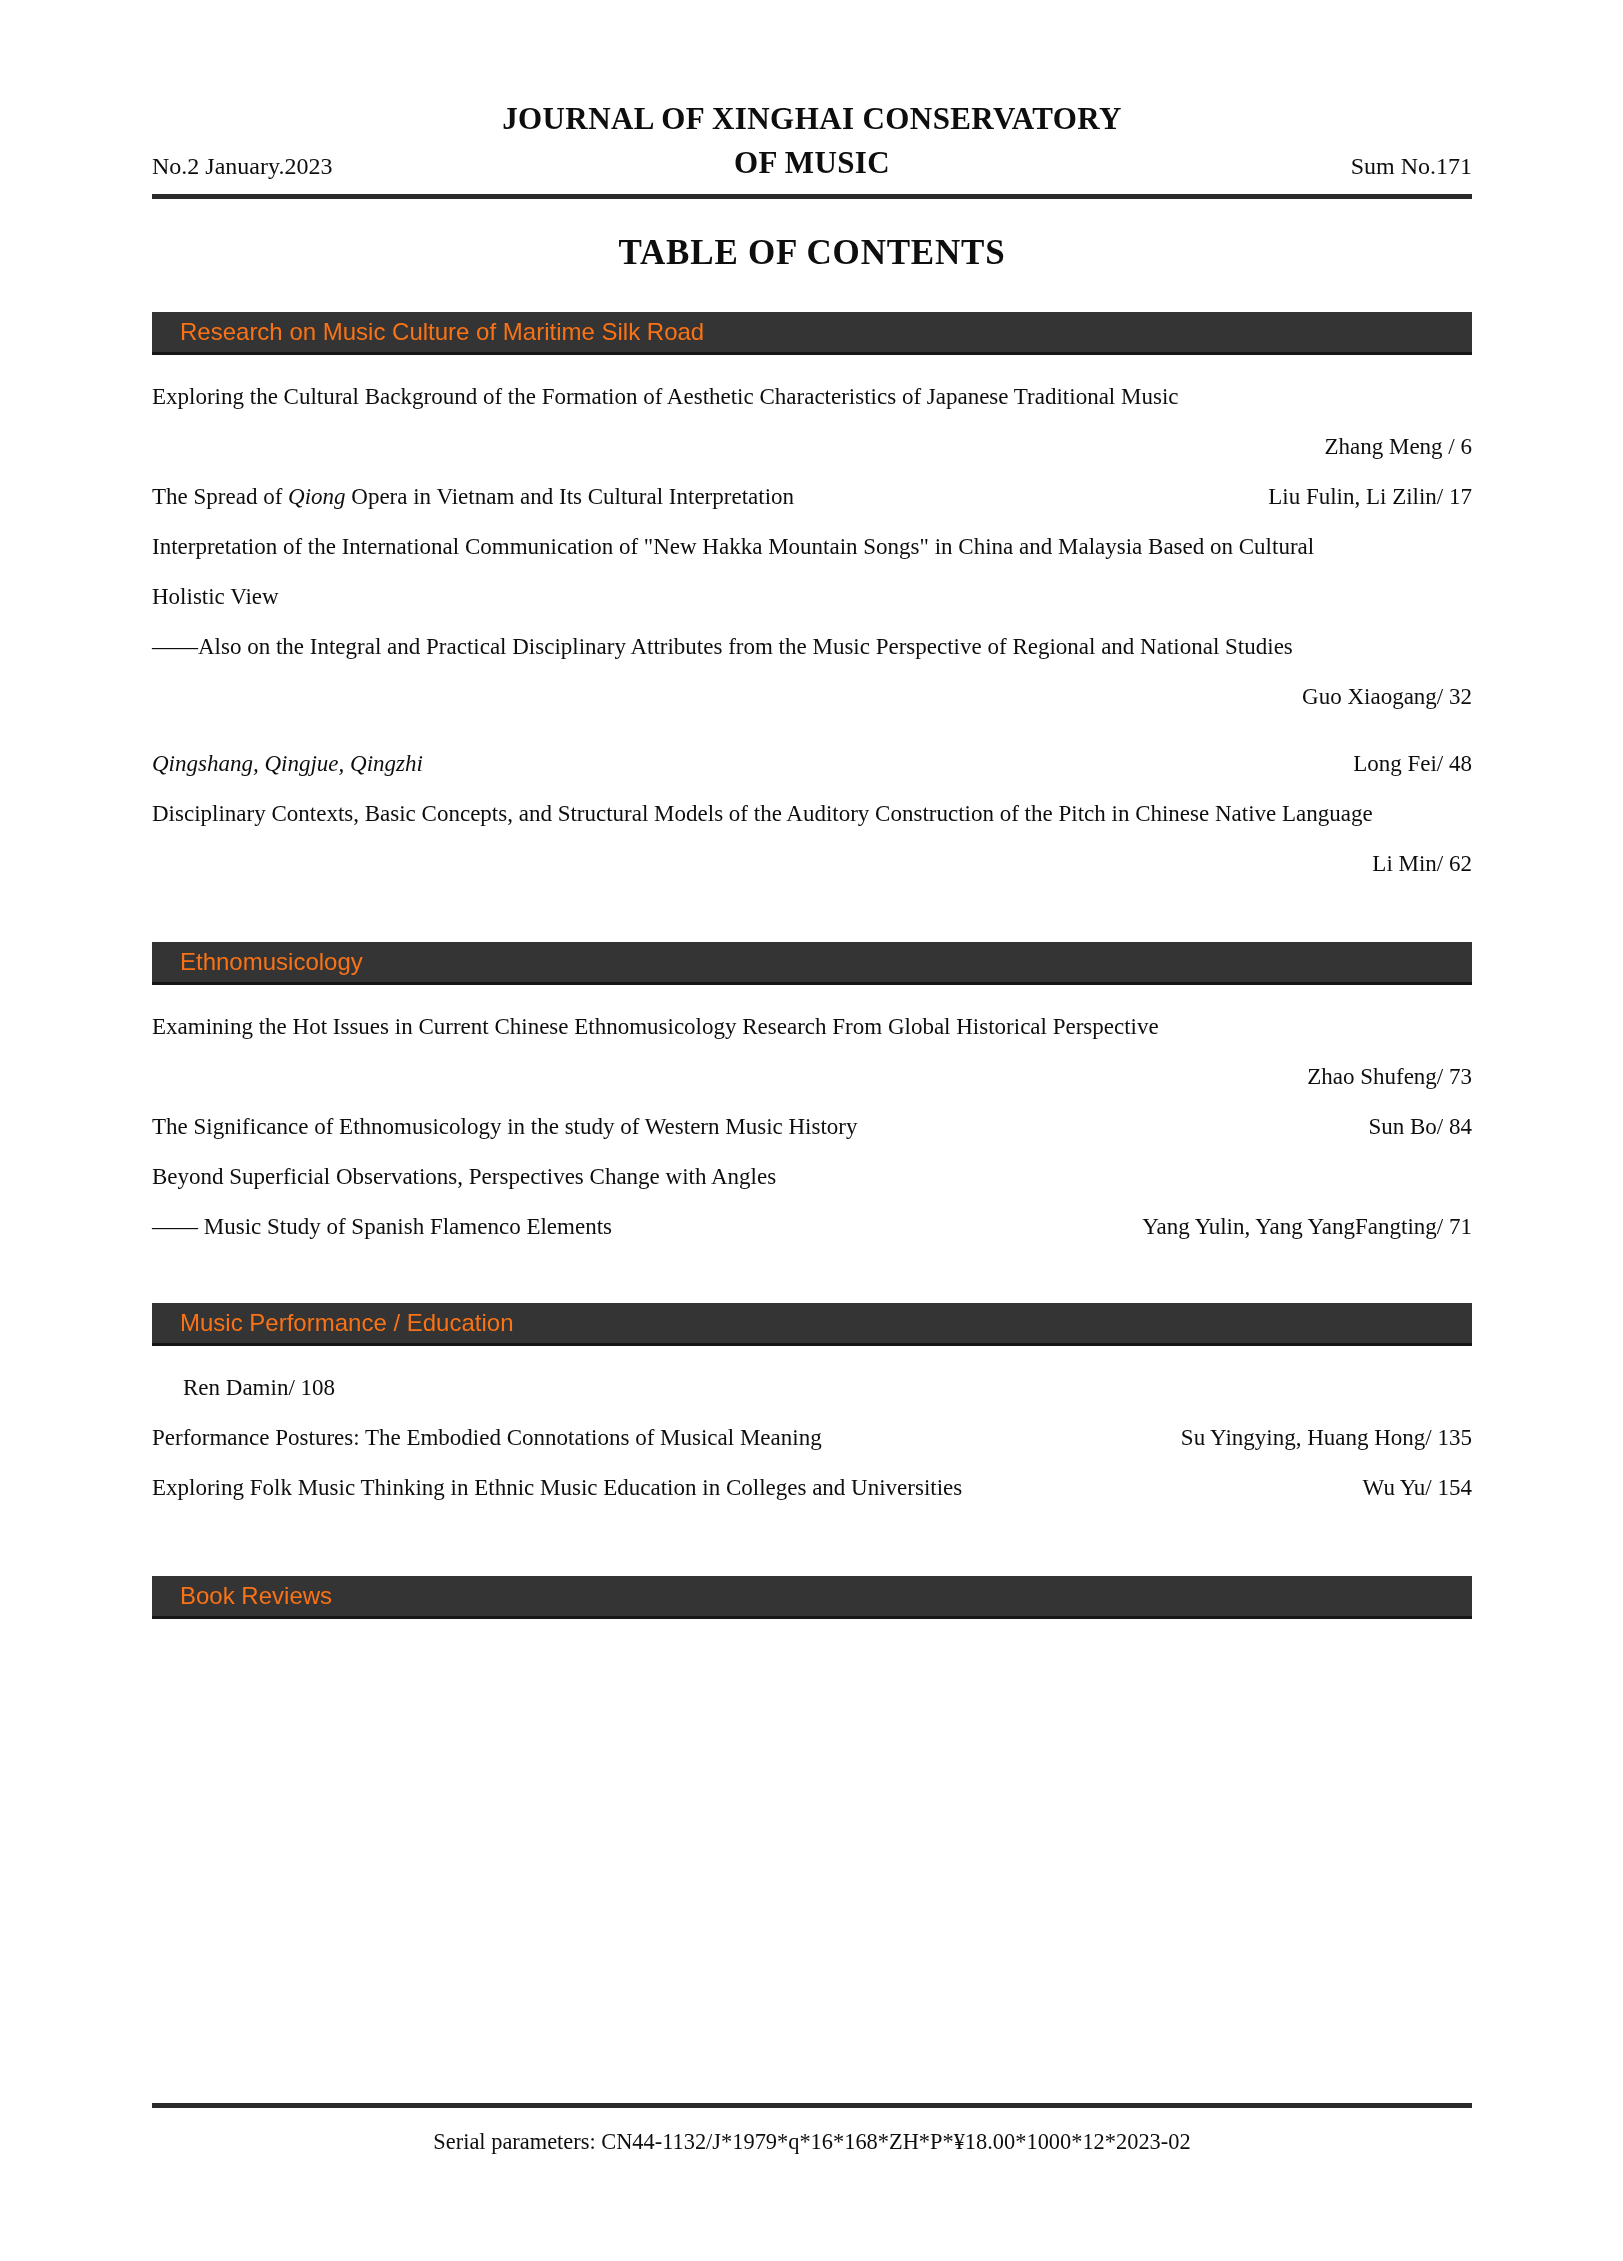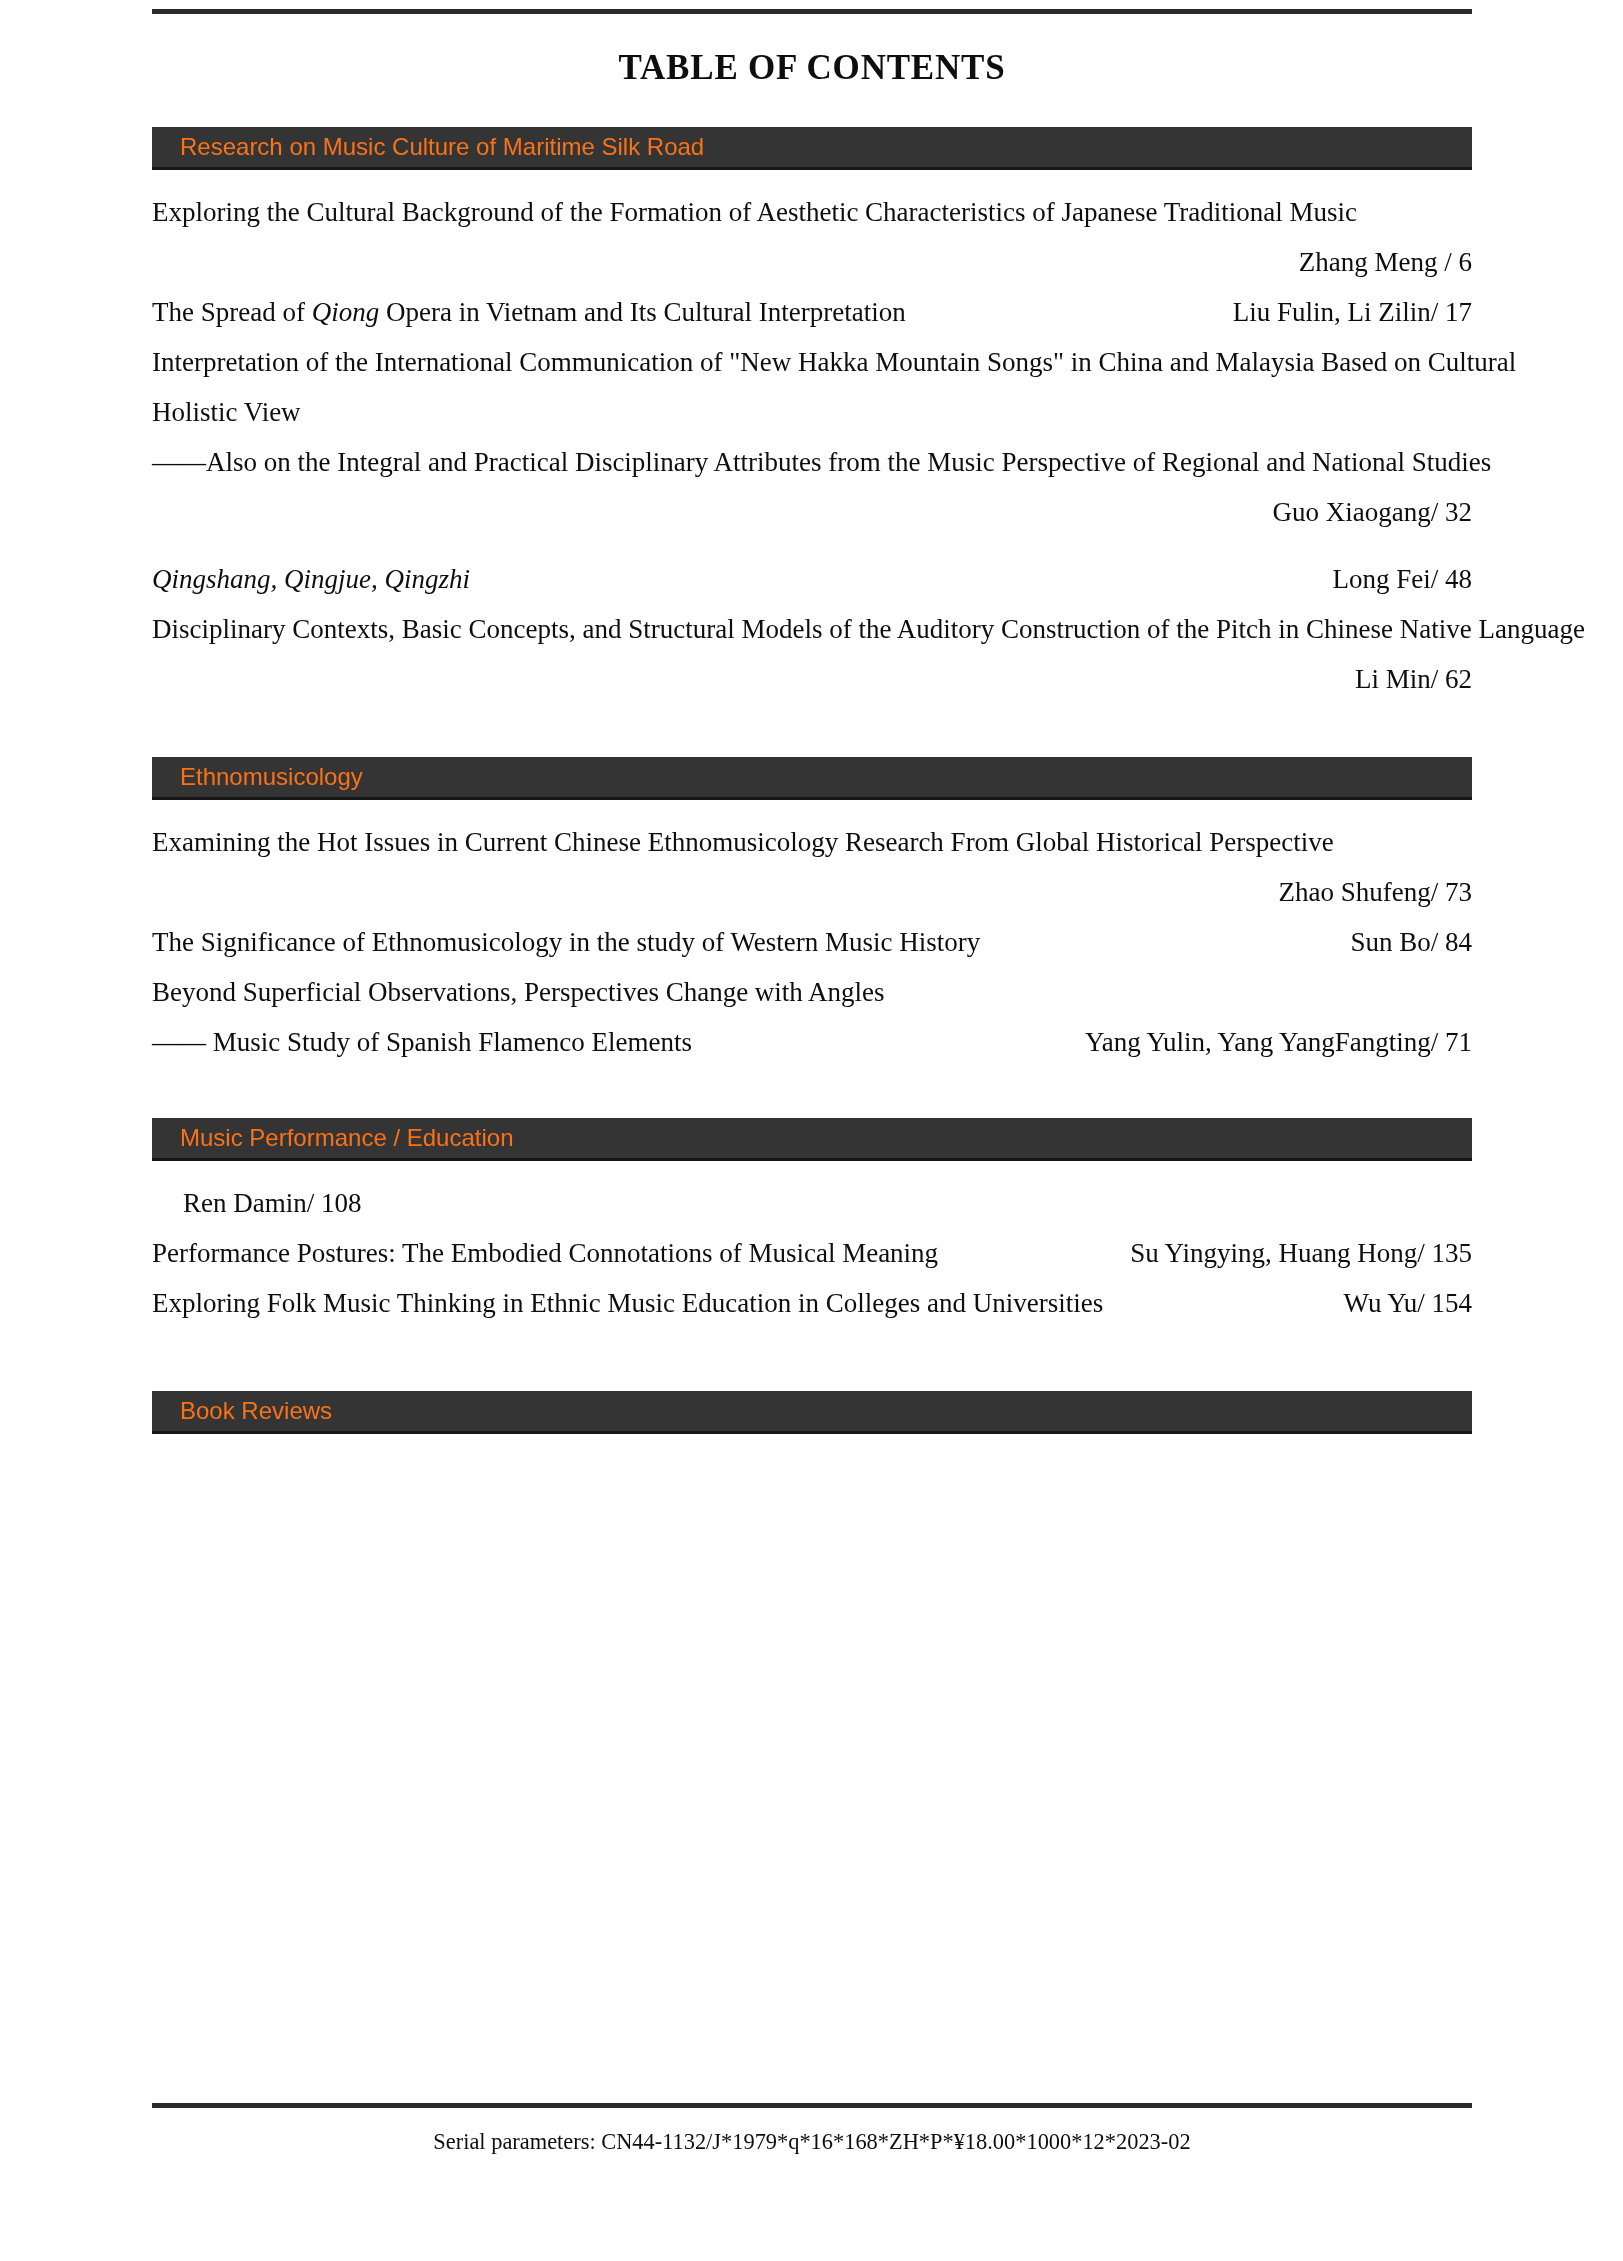--- a/index.html
+++ b/index.html
@@ -54,21 +54,21 @@
     font-size: 24px;
     padding-left: 28px;
     white-space: nowrap;
   }
   .bar-1 { margin-top: 39px; }
   .bar-2 { margin-top: 66px; }
   .bar-3 { margin-top: 53px; }
   .bar-4 { margin-top: 51px; }
   .bar-5 { margin-top: 63px; }
 
-  .entries { margin-top: 17px; font-size: 27px; }
+  .entries { margin-top: 17px; font-size: 23px; }
   .line {
     display: flex;
     justify-content: space-between;
     align-items: baseline;
     height: 50px;
     line-height: 50px;
     white-space: nowrap;
   }
   .line .t { text-align: left; }
   .line .a { text-align: right; margin-left: 31px; }
@@ -79,20 +79,28 @@
   .footer { position: absolute; left: 152px; right: 151px; top: 2103px; }
   .footer-rule { height: 4.6px; background: #2b2b2b; }
   .serial-line { margin-top: 21.6px; font-size: 22.4px; white-space: nowrap; text-align: center; }
 </style>
 </head>
 <body>
 
 <div class="page">
   <div class="content">
 
+    <div class="header">
+      <div class="journal-title">
+        <div>JOURNAL OF XINGHAI CONSERVATORY</div>
+        <div>OF MUSIC</div>
+      </div>
+      <div class="issue-no">No.2 January.2023</div>
+      <div class="sum-no">Sum No.171</div>
+    </div>
     <div class="header-rule"></div>
 
     <div class="toc-title">TABLE OF CONTENTS</div>
 
     <div class="section-bar bar-1">
       <span>Research on Music Culture of Maritime Silk Road</span>
     </div>
     <div class="entries">
       <div class="line">
         <span class="t">Exploring the Cultural Background of the Formation of Aesthetic Characteristics of Japanese Traditional Music</span>

